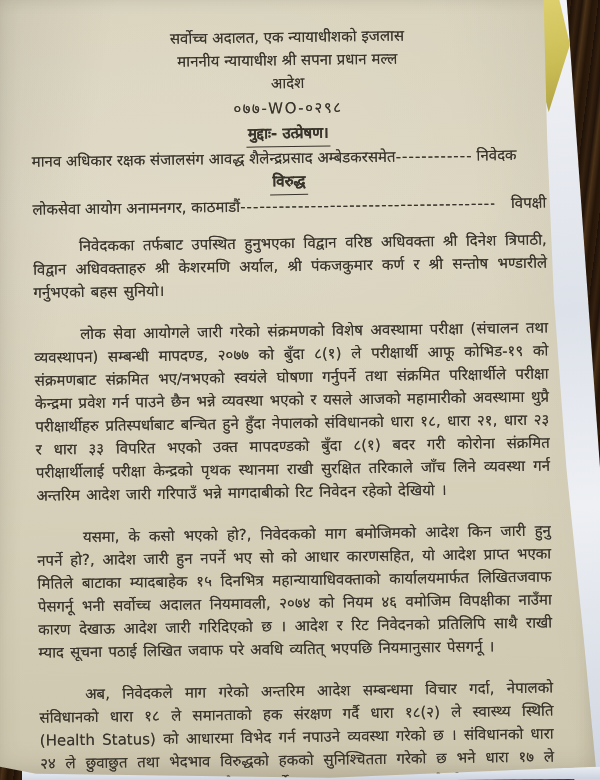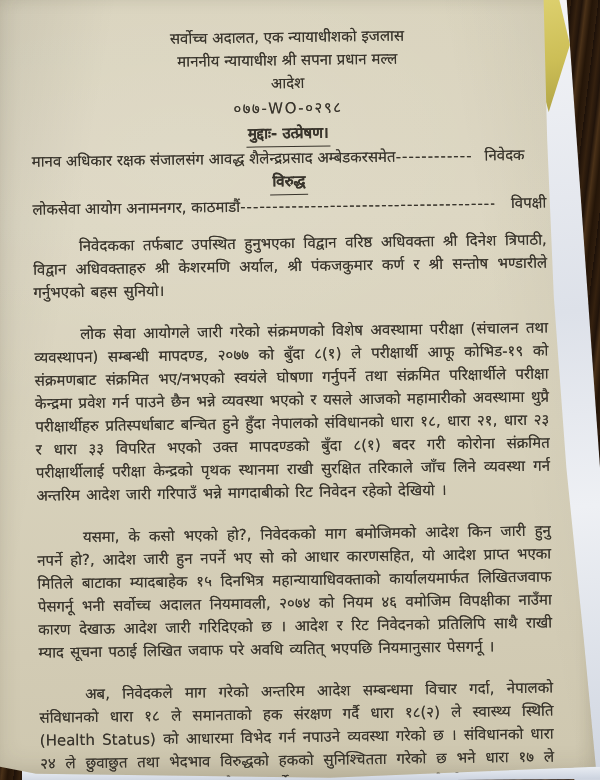--- a/index.html
+++ b/index.html
@@ -89,21 +89,21 @@
       <div class="center hline">माननीय न्यायाधीश श्री सपना प्रधान मल्ल</div>
       <div class="center hline">आदेश</div>
       <div class="center hline case-no">०७७-WO-०२९८</div>
       <div class="center hline subject">
         <span class="underlined">मुद्दाः- उत्प्रेषण।</span>
       </div>
 
       <div class="party-row">
         <span>मानव अधिकार रक्षक संजालसंग आवद्ध शैलेन्द्रप्रसाद अम्बेडकरसमेत</span>
           <span class="party-dashes">------------</span>
-        <span style="margin-left:12px;">निवेदक</span>
+        <span style="margin-left:4px;">निवेदक</span>
       </div>
       <div class="versus-row">
         <span class="underlined">विरुद्ध</span>
       </div>
       <div class="party-row">
         <span>लोकसेवा आयोग अनामनगर, काठमाडौं</span>
           <span class="party-dashes">----------------------------------------</span>
         <span style="margin-left:17px;">विपक्षी</span>
       </div>
 

